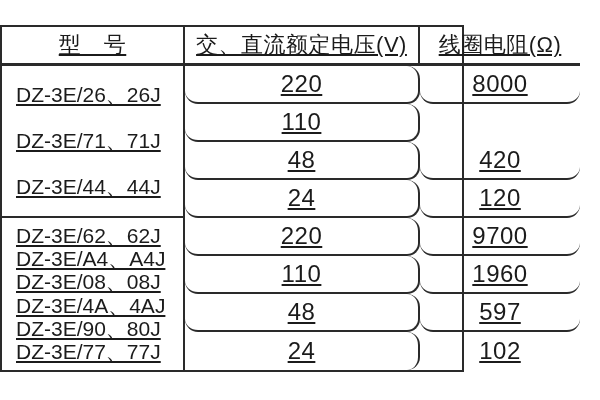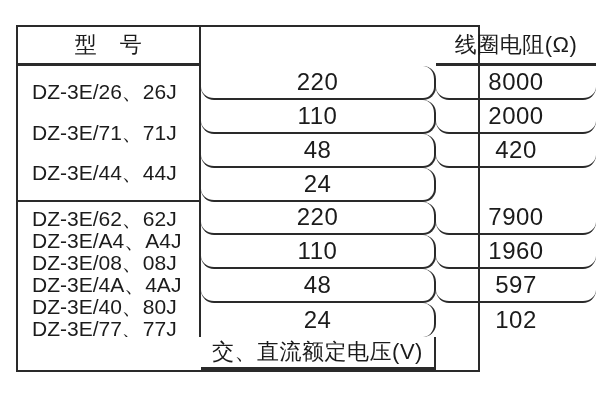--- a/index.html
+++ b/index.html
@@ -9,27 +9,28 @@
   }
   *{margin:0;padding:0;box-sizing:border-box;}
   html,body{width:600px;height:400px;background:var(--bg);overflow:hidden;}
   body{
     font-family:"Liberation Sans","DejaVu Sans",sans-serif;
     color:var(--text);
     position:relative;
   }
   .spec-table{
     position:absolute;
-    left:16px; top:25px;
+    left:0; top:25px;
     width:464px; height:347px;
     display:grid;
     grid-template-columns:183px 235px 160px;
     grid-template-rows:39px repeat(8,1fr);
     border:2.5px solid var(--line);
     background:var(--bg);
+    text-decoration:underline;
   }
   .cell{
     border-right:2px solid var(--line);
     border-bottom:2px solid var(--line);
     display:flex;
     align-items:center;
     justify-content:center;
     overflow:hidden;
   }
   .c1{grid-column:1;}
@@ -63,51 +64,51 @@
     line-height:1.05;
     white-space:nowrap;
   }
 </style>
 </head>
 <body>
 
 <div class="spec-table">
 
   <div class="cell th c1">型　号</div>
+  <div class="cell th c2">交、直流额定电压(V)</div>
   <div class="cell th c3">线圈电阻(Ω)</div>
-  <div class="cell th c2">交、直流额定电压(V)</div>
 
   <div class="cell models g1 c1 sep">
     <div class="model-line">DZ-3E/26、26J</div>
     <div class="model-line">DZ-3E/71、71J</div>
     <div class="model-line">DZ-3E/44、44J</div>
   </div>
 
   <div class="cell num c2 r2">220</div>
   <div class="cell num c3 r2">8000</div>
 
   <div class="cell num c2 r3">110</div>
-  <div class="cell num c3 r3">2000</div>
 
   <div class="cell num c2 r4">48</div>
   <div class="cell num c3 r4">420</div>
 
   <div class="cell num c2 r5 sep">24</div>
+  <div class="cell num c3 r5 sep">120</div>
 
   <div class="cell models g2 c1 last">
     <div class="model-line">DZ-3E/62、62J</div>
     <div class="model-line">DZ-3E/A4、A4J</div>
     <div class="model-line">DZ-3E/08、08J</div>
     <div class="model-line">DZ-3E/4A、4AJ</div>
-    <div class="model-line">DZ-3E/40、80J</div>
+    <div class="model-line">DZ-3E/90、80J</div>
     <div class="model-line">DZ-3E/77、77J</div>
   </div>
 
   <div class="cell num c2 r6">220</div>
-  <div class="cell num c3 r6">7900</div>
+  <div class="cell num c3 r6">9700</div>
 
   <div class="cell num c2 r7">110</div>
   <div class="cell num c3 r7">1960</div>
 
   <div class="cell num c2 r8">48</div>
   <div class="cell num c3 r8">597</div>
 
   <div class="cell num c2 r9 last">24</div>
   <div class="cell num c3 r9 last">102</div>
 

